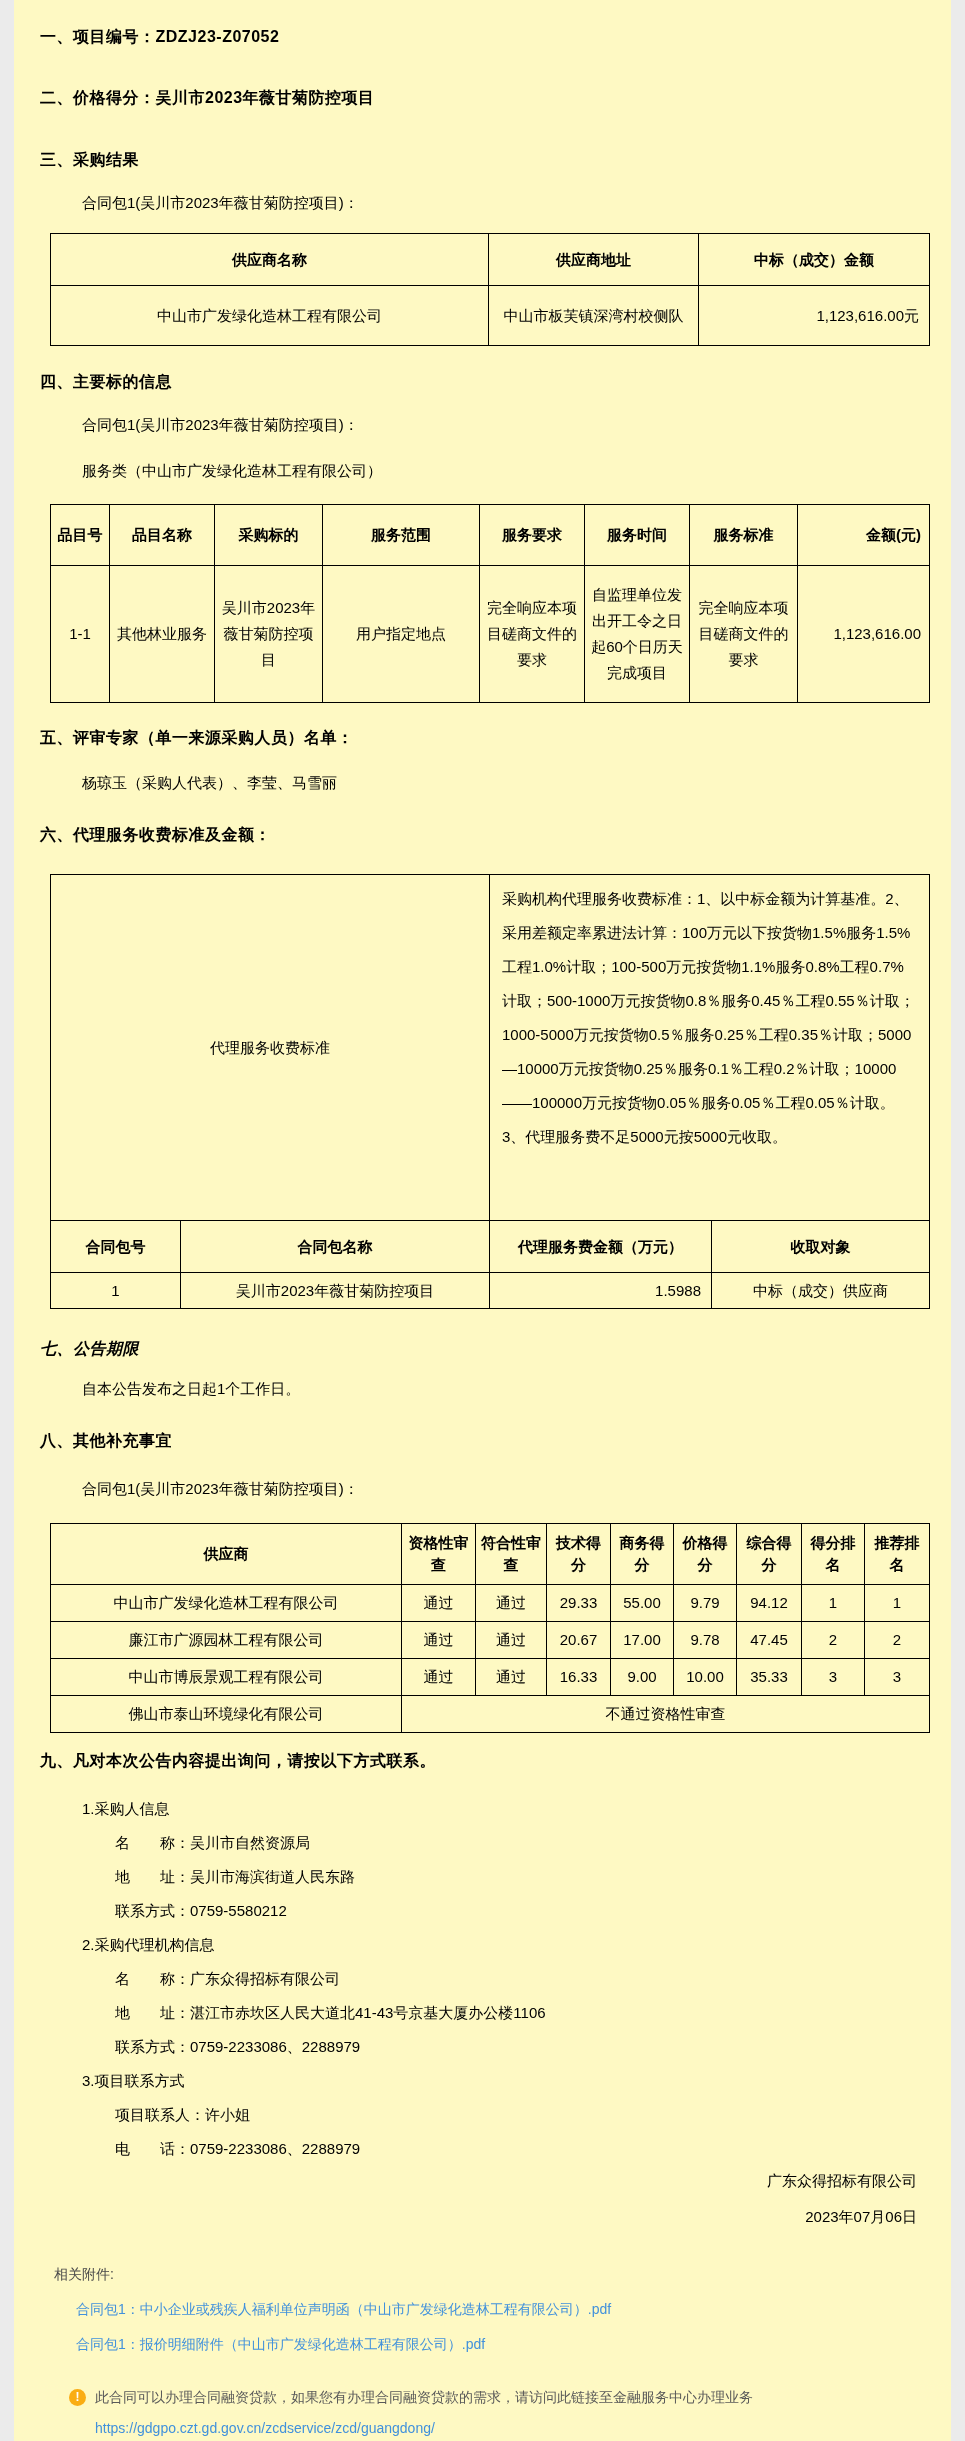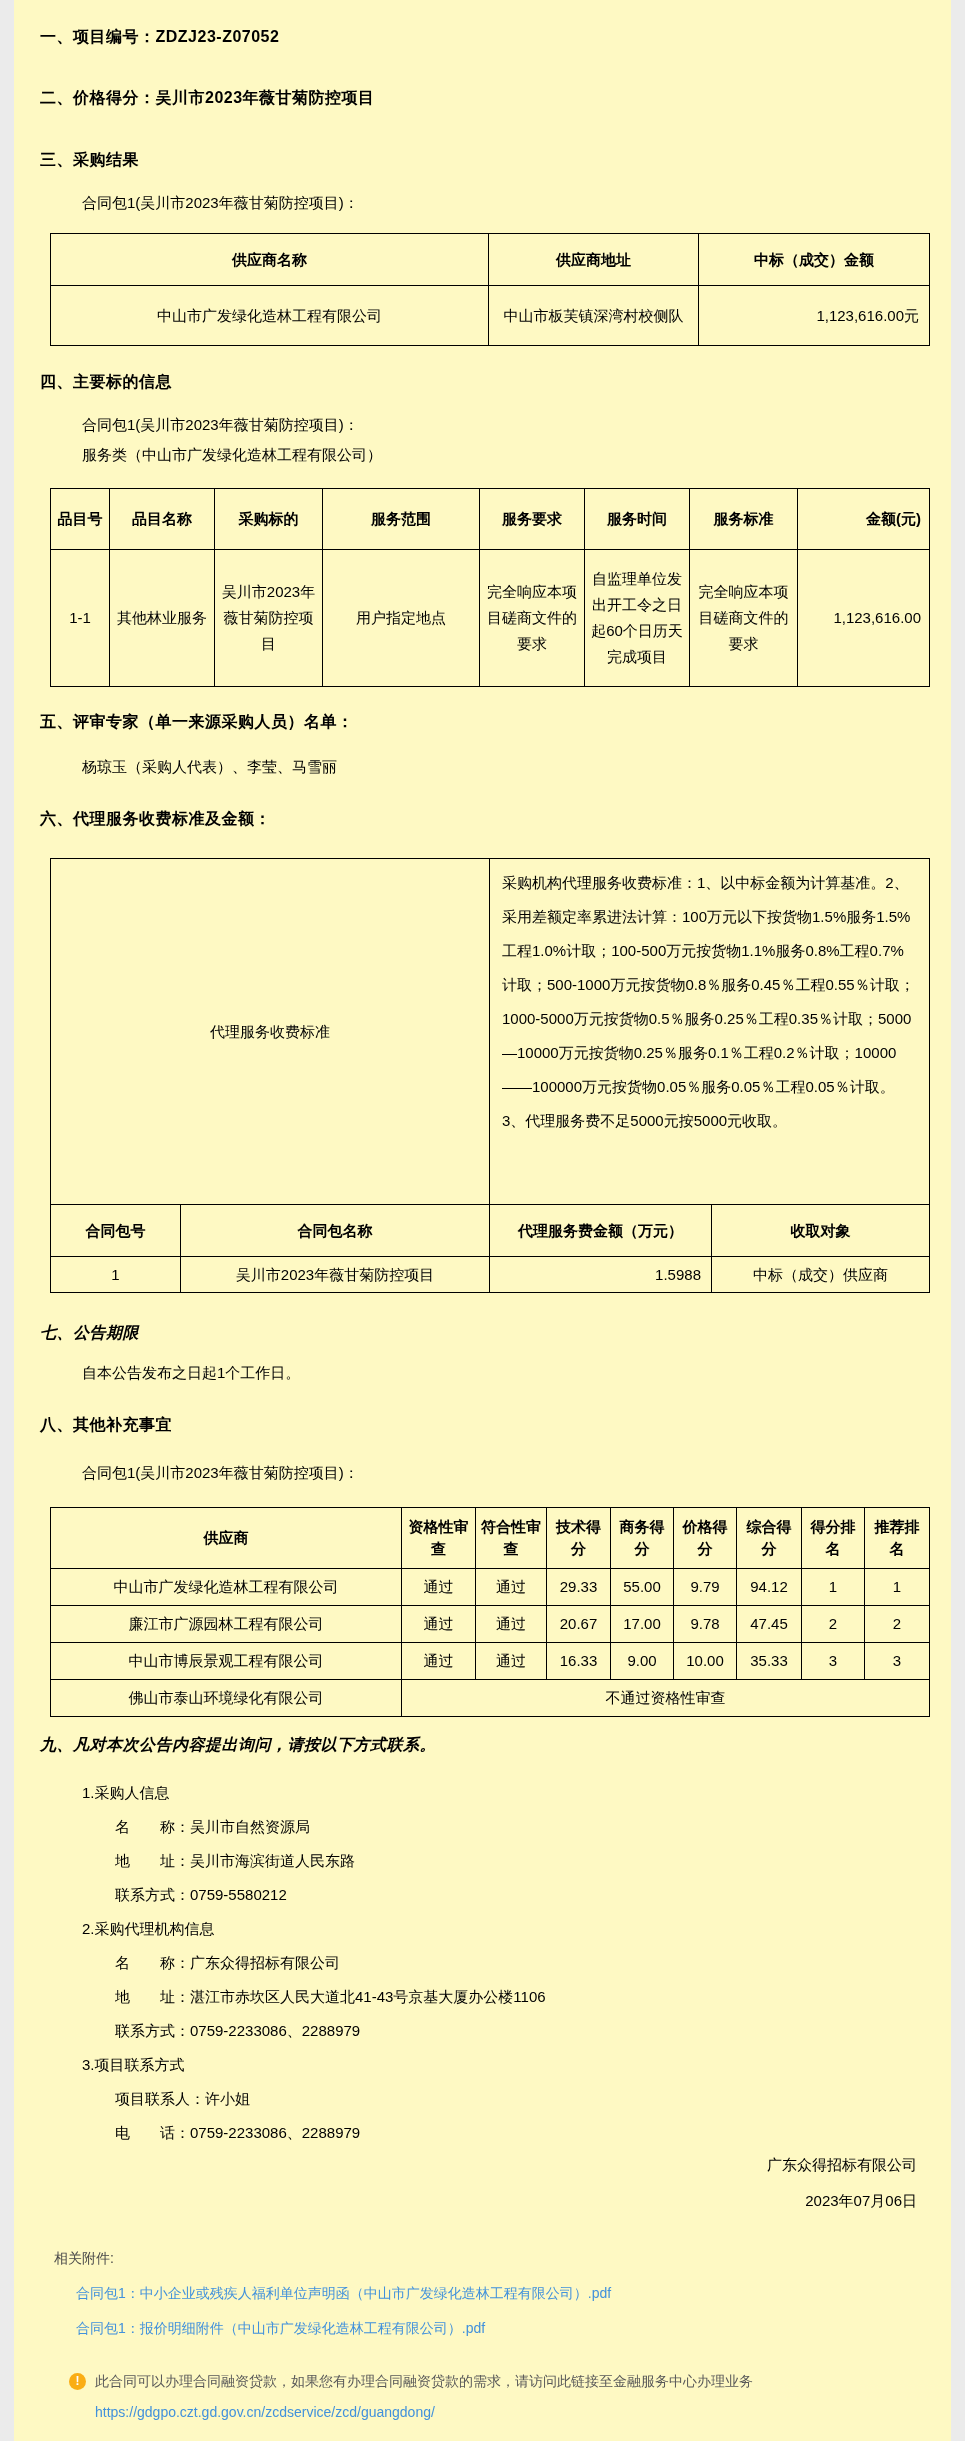--- a/index.html
+++ b/index.html
@@ -46,29 +46,29 @@
     vertical-align: middle;
     padding: 4px 6px;
     line-height: 26px;
     word-break: break-all;
     font-weight: normal;
   }
   th { font-weight: bold; }
   .m35 { margin-top: 35px; }
   .m36 { margin-top: 36px; }
   .m17 { margin-top: 17px; }
-  .m4  { margin-top: 4px; }
+  .m4  { margin-top: 20px; }
   .m14 { margin-top: 14px; }
   .m19 { margin-top: 19px; }
   .m20 { margin-top: 20px; }
   .m22 { margin-top: 22px; }
   .m23 { margin-top: 23px; }
   .m26 { margin-top: 26px; }
   .m27 { margin-top: 27px; font-style: italic; }
-  .m15 { margin-top: 15px; font-style: italic; }
+  .m15 { margin-top: 15px; }
   .m21 { margin-top: 21px; }
 
   .t-result th { height: 52px; }
   .t-result td { height: 60px; line-height: 22px; }
   .t-result .amount { text-align: right; padding-right: 10px; }
 
   .t-subject th { height: 61px; line-height: 24px; }
   .t-subject td { height: 137px; }
   .t-subject .amount, .t-subject .amount-h { text-align: right; padding-right: 8px; }
 

